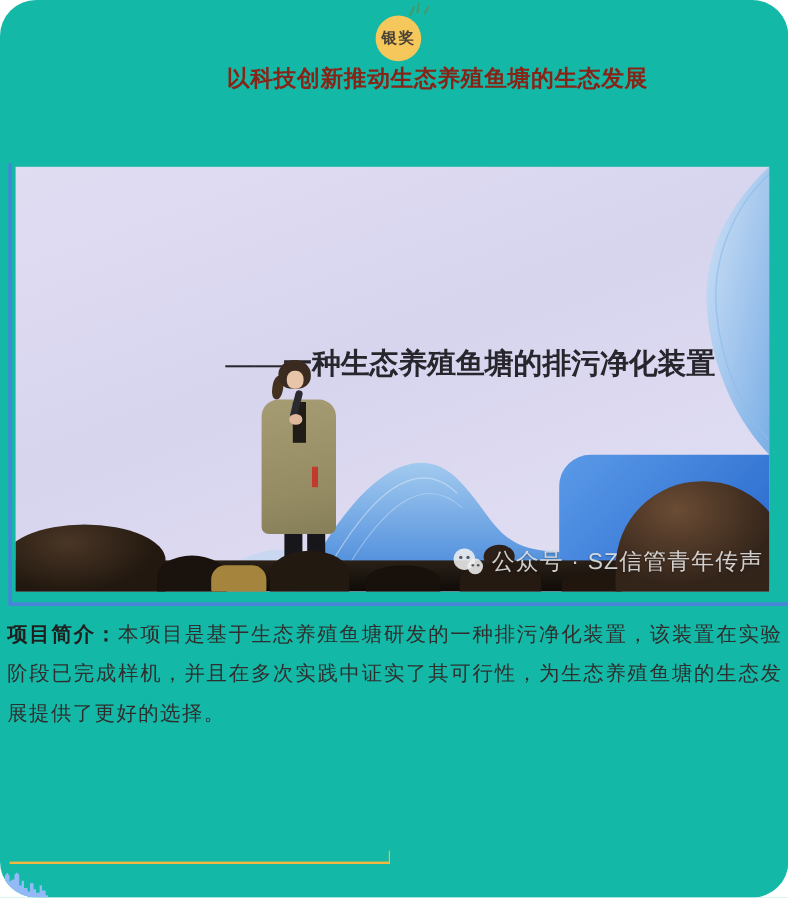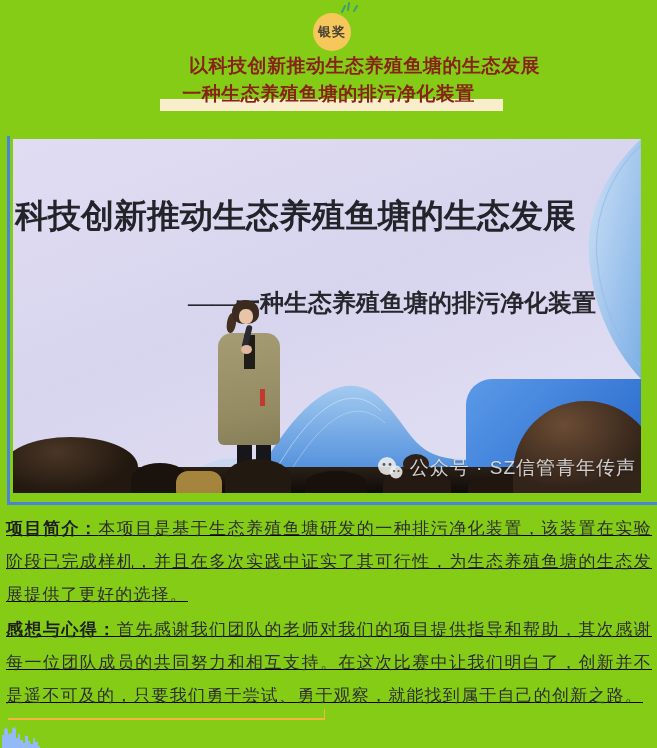--- a/index.html
+++ b/index.html
@@ -1,17 +1,17 @@
 <!DOCTYPE html>
 <html lang="zh"><head>
 <meta charset="utf-8">
 <style>
   html,body{margin:0;padding:0;background:#fff;}
-  .page{position:relative;width:657px;height:748px;background:#84cc16;overflow:hidden;
-        font-family:"Liberation Serif", serif;}
+  .page{position:relative;width:657px;height:748px;background:#14b8a6;overflow:hidden;
+        font-family:"Liberation Serif", serif;border-radius:30px;}
 
   
   .badge-wrap{position:absolute;left:313px;top:13px;width:38px;height:38px;}
   .badge-circle{width:38px;height:38px;border-radius:50%;background:#f6c75a;
     display:flex;align-items:center;justify-content:center;
     font-size:13px;font-weight:bold;color:#4a4237;letter-spacing:1px;}
   .sparkles{position:absolute;left:340px;top:0px;}
 
   
   .t1{position:absolute;top:53px;left:0;width:657px;text-align:center;
@@ -64,21 +64,21 @@
   .head-g{left:500px;top:262px;width:145px;height:95px;border-radius:72px 72px 0 0;
           background:radial-gradient(ellipse at 35% 25%,#6b4c34,#33241a 62%);}
 
   
   .watermark{position:absolute;right:5px;bottom:12px;display:flex;align-items:flex-start;gap:6px;
              color:rgba(232,232,232,0.88);font-size:19px;letter-spacing:1px;
              font-family:"Liberation Sans", sans-serif;
              text-shadow:0 1px 2px rgba(0,0,0,0.4);}
 
   
-  .content{position:absolute;left:6px;top:512px;width:646px;text-decoration:underline;}
+  .content{position:absolute;left:6px;top:512px;width:646px;}
   .content p{margin:0 0 2px 0;font-size:17px;line-height:33px;letter-spacing:1.2px;
              text-align:justify;color:#2e2e2e;}
   .plabel{font-weight:bold;color:#1f1f1f;}
 
   
   .gold-line{position:absolute;left:8px;top:718px;width:317px;height:2px;background:#f5b63e;}
   .gold-tick{position:absolute;left:323.5px;top:709px;width:1.5px;height:10px;background:#f5b63e;}
   .skyline{position:absolute;left:2px;top:726px;}
 </style>
 </head>
@@ -91,24 +91,20 @@
   </div>
   <svg class="sparkles" width="18" height="16" viewBox="0 0 18 16">
     <g stroke="#3f9d72" stroke-width="2" stroke-linecap="round">
       <line x1="2" y1="12" x2="5" y2="6"></line>
       <line x1="8" y1="10" x2="9" y2="3"></line>
       <line x1="14" y1="11" x2="17" y2="6"></line>
     </g>
   </svg>
 
   <div class="t1">以科技创新推动生态养殖鱼塘的生态发展</div>
-  <div class="t2wrap">
-    <span class="t2hl"></span>
-    <span class="t2">一种生态养殖鱼塘的排污净化装置</span>
-  </div>
 
   <div class="v-line"></div>
   <div class="h-line"></div>
 
   <div class="photo">
 
     <svg class="waves" viewBox="0 0 628 354">
       <defs>
         <linearGradient id="g1" x1="0" y1="0" x2="0" y2="1">
           <stop offset="0" stop-color="#9ec9ef"></stop>
@@ -120,21 +116,20 @@
         </linearGradient>
       </defs>
       <path d="M628,0 C598,28 572,70 576,118 C580,168 600,210 628,240 Z" fill="url(#g2)" opacity="0.85"></path>
       <path d="M628,6 C600,32 580,74 584,120 C588,166 606,204 628,228" stroke="#8fbce9" stroke-width="1.2" fill="none" opacity="0.7"></path>
       <path d="M150,354 C190,318 225,310 250,330 C265,342 272,348 280,354 Z" fill="#b9d6f1" opacity="0.55"></path>
       <path d="M235,354 C285,255 335,225 370,262 C398,291 400,315 440,320 C495,326 530,305 570,297 C595,292 615,298 628,306 L628,354 Z" fill="url(#g1)" opacity="0.92"></path>
       <path d="M250,354 C295,268 335,240 368,272" stroke="#ddebf8" stroke-width="1" fill="none" opacity="0.55"></path>
       <path d="M265,354 C305,280 340,255 372,284" stroke="#cfe3f6" stroke-width="1" fill="none" opacity="0.45"></path>
     </svg>
 
-    <div class="slide-t1">科技创新推动生态养殖鱼塘的生态发展</div>
     <div class="slide-t2">——一种生态养殖鱼塘的排污净化装置</div>
 
     <div class="info-card">
       <span>新</span>
     </div>
 
     <div>
       <div class="ponytail"></div>
       <div class="hair"></div>
       <div class="face"></div>
@@ -170,21 +165,20 @@
           <circle cx="18" cy="16" r="1.1"></circle>
           <circle cx="22.5" cy="16" r="1.1"></circle>
         </g>
       </svg>
       <span>公众号 · SZ信管青年传声</span>
     </div>
   </div>
 
   <div class="content">
     <p><span class="plabel">项目简介：</span><span>本项目是基于生态养殖鱼塘研发的一种排污净化装置，该装置在实验阶段已完成样机，并且在多次实践中证实了其可行性，为生态养殖鱼塘的生态发展提供了更好的选择。</span></p>
-    <p><span class="plabel">感想与心得：</span><span>首先感谢我们团队的老师对我们的项目提供指导和帮助，其次感谢每一位团队成员的共同努力和相互支持。在这次比赛中让我们明白了，创新并不是遥不可及的，只要我们勇于尝试、勇于观察，就能找到属于自己的创新之路。</span></p>
   </div>
 
   <div class="gold-line"></div>
   <div class="gold-tick"></div>
   <svg class="skyline" width="38" height="22" viewBox="0 0 38 22">
     <polygon fill="#93b9f7" points="0,22 0,9 2,9 2,4 4,1 6,4 6,9 8,7 10,7 10,3 12,1 14,3 14,12 16,12 16,8 18,8 18,14 21,14 21,17 23,17 23,10 26,10 26,15 28,15 28,18 31,18 31,12 33,12 33,16 36,16 36,20 38,20 38,22"></polygon>
   </svg>
 
 </div>
 

